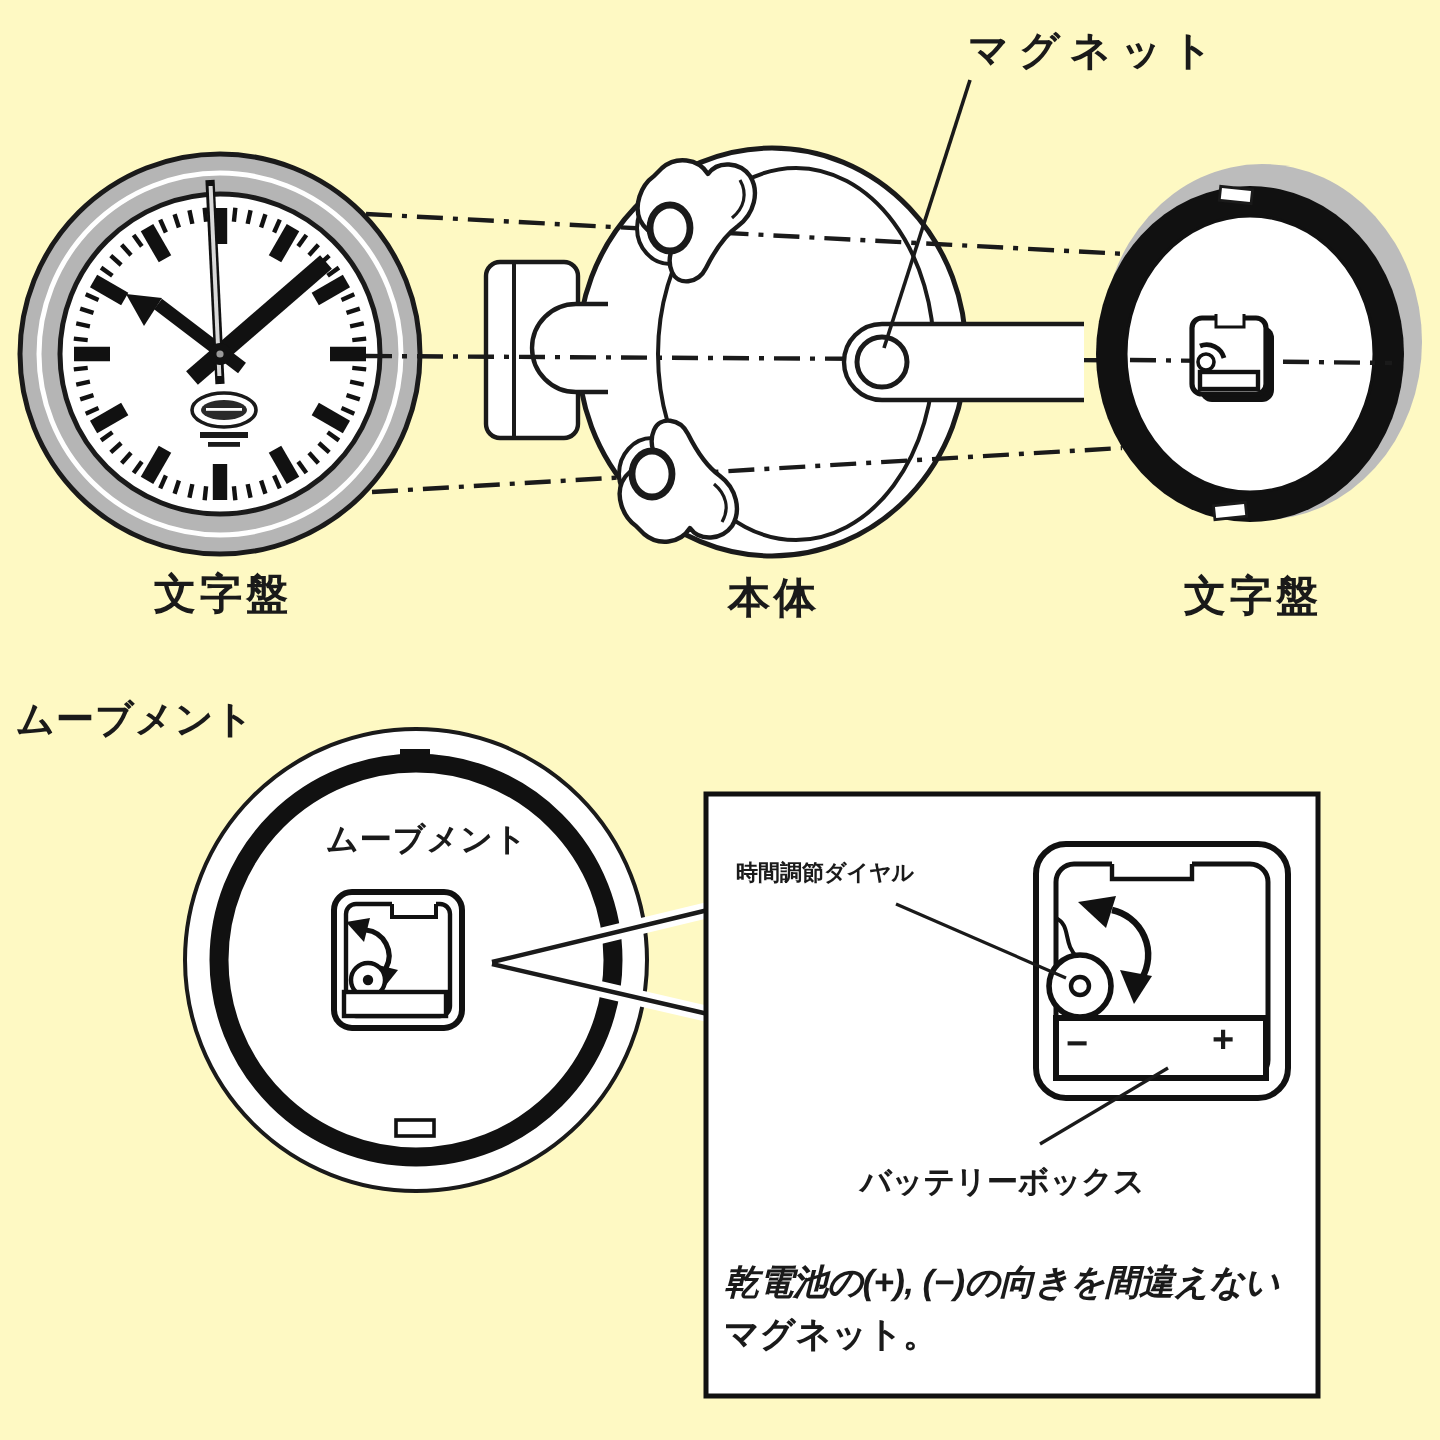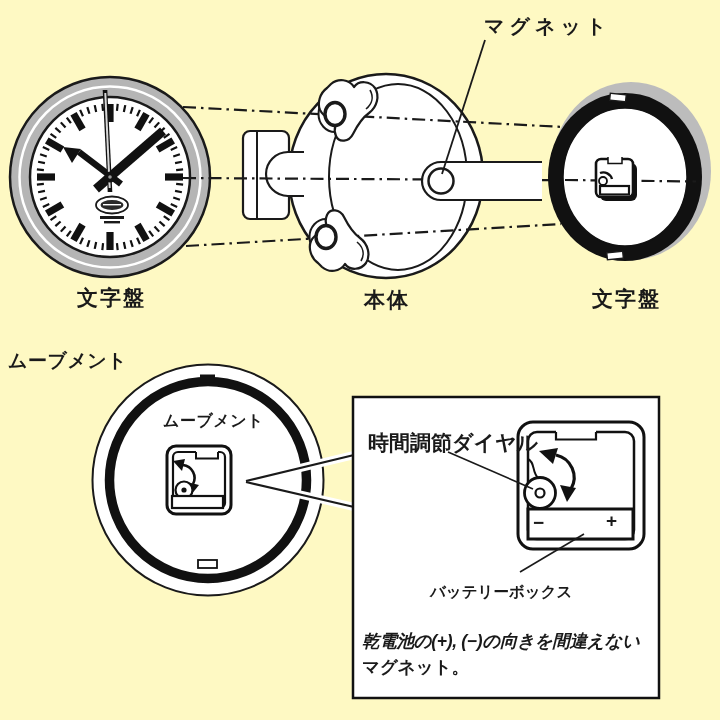--- a/index.html
+++ b/index.html
@@ -218,21 +218,21 @@
 <div class="lbl" style="left:484px;top:15px;font-size:20px;letter-spacing:5px;">マグネット</div>
 
 <div class="lbl big" style="left:77px;top:286px;">文字盤</div>
 <div class="lbl big" style="left:364px;top:288px;">本体</div>
 <div class="lbl big" style="left:592px;top:287px;">文字盤</div>
 
 <div class="lbl" style="left:8px;top:350px;font-size:19px;letter-spacing:0.5px;">ムーブメント</div>
 
 <div class="lbl" style="left:163px;top:412px;font-size:16px;letter-spacing:0.5px;">ムーブメント</div>
 
-<div class="lbl" style="left:368px;top:431px;font-size:21px;">時間調節ダイヤル</div>
+<div class="lbl" style="left:368px;top:431px;font-size:11px;">時間調節ダイヤル</div>
 
 <div class="lbl" style="left:533px;top:512px;font-size:19px;">−</div>
 <div class="lbl" style="left:606px;top:510px;font-size:19px;">+</div>
 
 <div class="lbl" style="left:430px;top:583px;font-size:15.5px;">バッテリーボックス</div>
 
 <div class="lbl" style="left:362px;top:631px;font-size:17.5px;letter-spacing:-0.3px;font-style:italic;">乾電池の(+), (−)の向きを間違えない</div>
 <div class="lbl" style="left:362px;top:657px;font-size:17.5px;">マグネット。</div>
 
 </div>

